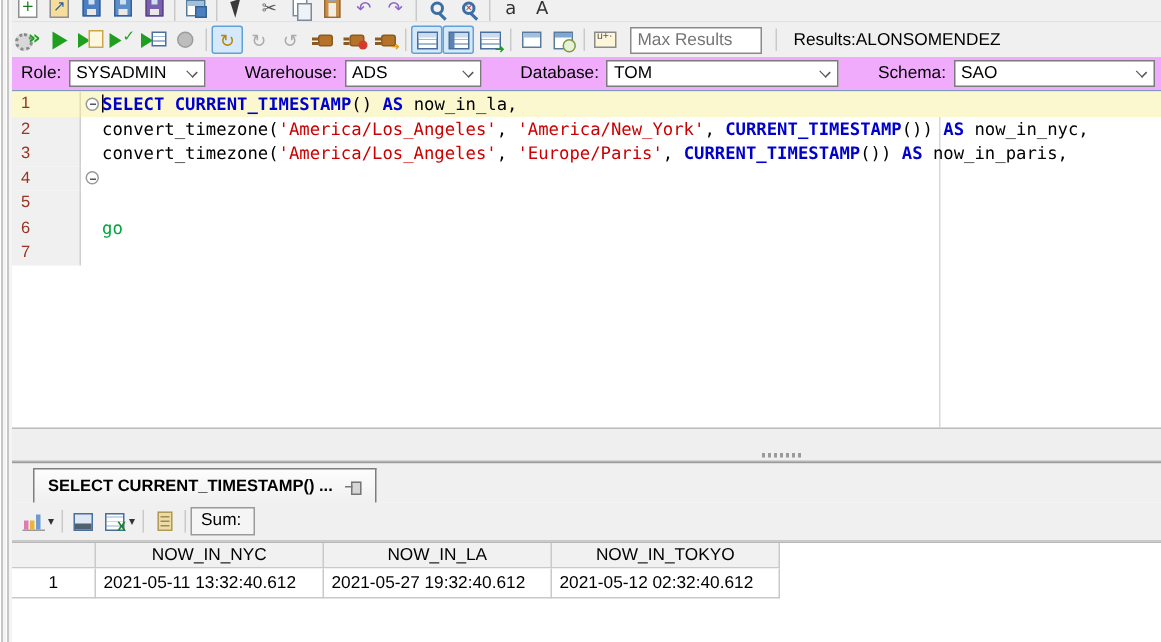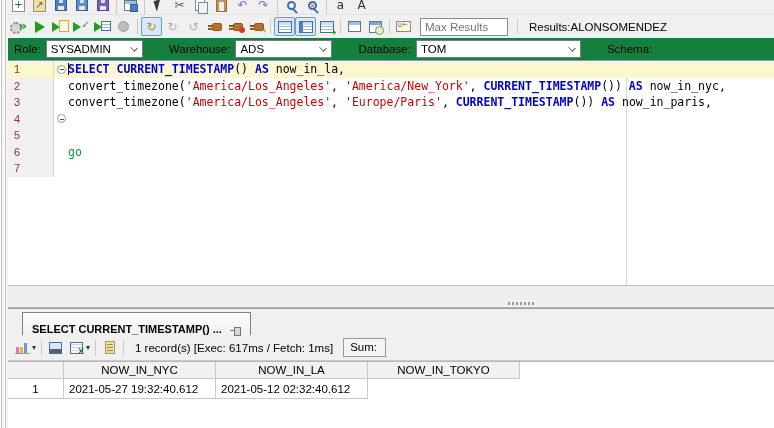--- a/index.html
+++ b/index.html
@@ -82,21 +82,21 @@
   .s-chart::after { content:''; position:absolute; left:9px; bottom:0; width:3px; height:10px; background:#6f9ad0; }
   .s-pivot { width:13px; height:12px; background:#dde8f4; border:1px solid #4a6f9c; }
   .s-pivot::after { content:''; position:absolute; left:0; bottom:0; width:100%; height:4px; background:#51606e; }
   .s-excel { width:13px; height:12px; border:1px solid #4a6f9c; background:
       repeating-linear-gradient(0deg,#fff 0 2px,#c8d8ea 2px 3px); }
   .s-excel::after { content:'X'; position:absolute; right:-2px; bottom:-3px; color:#1e7e34; font:bold 9px "Liberation Sans",sans-serif; }
   .s-scroll { width:10px; height:13px; background:#ecdcaa; border:1px solid #b09a58; }
   .s-scroll::before { content:''; position:absolute; left:1px; top:2px; width:6px; height:1px; background:#a08a48;
       box-shadow:0 3px 0 #a08a48, 0 6px 0 #a08a48; }
   
-  #contextbar { position:absolute; left:8px; right:0; top:38px; height:23px; background:#15803d;
+  #contextbar { position:absolute; left:8px; right:0; top:38px; height:23px; background:#f0abfc;
       border-bottom:1px solid #7f9db9; display:flex; align-items:center; padding-left:6px; }
   .ctx-label { margin-right:5px; }
   .ctx-select { height:18px; background:#fff; border:1px solid #7b7b7b; display:inline-flex;
       align-items:center; padding-left:4px; position:relative; margin-right:26px; }
   .ctx-select .chev { position:absolute; right:5px; top:5px; width:6px; height:6px;
       border-right:1px solid #555; border-bottom:1px solid #555; transform:rotate(45deg) scaleY(.8); margin-top:-1px; }
   
   #editor { position:absolute; left:8px; right:0; top:61px; height:224px; background:#fff; overflow:hidden; }
   #margin-line { position:absolute; left:618px; top:0; bottom:0; width:1px; background:#d8d8d8; }
   .eline { display:flex; height:16.5px; position:relative; }
@@ -114,21 +114,21 @@
   .go { color:#00a33c; }
   .editcaret { display:inline-block; width:1px; height:12px; background:#000; vertical-align:-2px; margin-right:-1px; }
   
   #hstrip { position:absolute; left:8px; right:0; top:285px; height:23px; background:#efefef;
       border-top:1px solid #bcbcbc; border-bottom:1px solid #b5b5b5; }
   #splitter-dots { position:absolute; left:500px; bottom:2px; width:26px; height:3px;
       background-image:repeating-linear-gradient(90deg,#9a9a9a 0 2px,transparent 2px 4px); }
   
   #results { position:absolute; left:8px; right:0; top:308px; bottom:0; background:#fff; border-top:1px solid #9a9a9a; }
   #tabbar { height:26px; background:#f0f0f0; display:flex; align-items:flex-end; padding-left:14px; }
-  #result-tab { display:inline-flex; align-items:flex-end; gap:8px; height:23px; padding:0 9px;
+  #result-tab { display:inline-flex; align-items:center; gap:8px; height:23px; padding:0 9px;
       background:linear-gradient(#fdfdfd,#f0f0f0); border:1px solid #7f7f7f; border-bottom:none;
       font-weight:bold; font-size:11px; }
   .pin { width:11px; height:9px; position:relative; }
   .pin::before { content:''; position:absolute; right:0; top:1px; width:5px; height:7px; background:#d6d6d6; border:1px solid #777; }
   .pin::after { content:''; position:absolute; left:0; top:4px; width:5px; height:1px; background:#777; }
   #rtoolbar { height:26px; background:#f0f0f0; border-bottom:1px solid #c8c8c8; display:flex; align-items:center; padding-left:4px; }
   #record-status { margin:0 10px 0 8px; }
   #sum-box { border:1px solid #9a9a9a; background:#f5f5f5; padding:2px 8px 3px 6px; }
   
   #grid { border-top:1px solid #b8b8b8; }
@@ -273,20 +273,24 @@
   <span class="ctx-select" style="width:97px">
     <span>ADS</span>
     <span class="chev"></span>
   </span>
   <span class="ctx-label">Database:</span>
   <span class="ctx-select" style="width:165px">
     <span>TOM</span>
     <span class="chev"></span>
   </span>
   <span class="ctx-label">Schema:</span>
+  <span class="ctx-select" style="width:143px; margin-right:4px">
+    <span>SAO</span>
+    <span class="chev"></span>
+  </span>
 </div>
 
 <div id="editor">
   <div id="margin-line"></div>
 <div class="eline hl">
       <span class="lnum">1</span>
       <span class="foldcol">
         <span class="foldmark"></span>
       </span>
       <span class="codeline"><span class="editcaret"></span><span class="kw">SELECT</span><span class="pl"> </span><span class="kw">CURRENT_TIMESTAMP</span><span class="pl">() </span><span class="kw">AS</span><span class="pl"> now_in_la,</span></span>
@@ -346,29 +350,29 @@
       </span>
     <span class="tbtn">
         <span class="shp s-excel"></span>
       </span>
     <span class="ddcaret">▾</span>
     <span class="tsep"></span>
     <span class="tbtn">
         <span class="shp s-scroll"></span>
       </span>
     <span class="tsep"></span>
-    <span id="record-status">1 record(s) [Exec: 617ms / Fetch: 1ms]</span>
     <span id="sum-box">Sum:</span>
   </div>
   <div id="grid">
       <div class="grow">
         <div class="gcell ghead gnum"></div>
         <div class="gcell ghead col-w">NOW_IN_NYC</div>
         <div class="gcell ghead col-w">NOW_IN_LA</div>
         <div class="gcell ghead col-w">NOW_IN_TOKYO</div>
       </div>
       <div class="grow">
         <div class="gcell gdata gnum">1</div>
+        <div class="gcell gdata col-w">2021-05-11 13:32:40.612</div>
         <div class="gcell gdata col-w">2021-05-27 19:32:40.612</div>
         <div class="gcell gdata col-w">2021-05-12 02:32:40.612</div>
       </div>
     </div>
 </div>
 
 </body></html>

